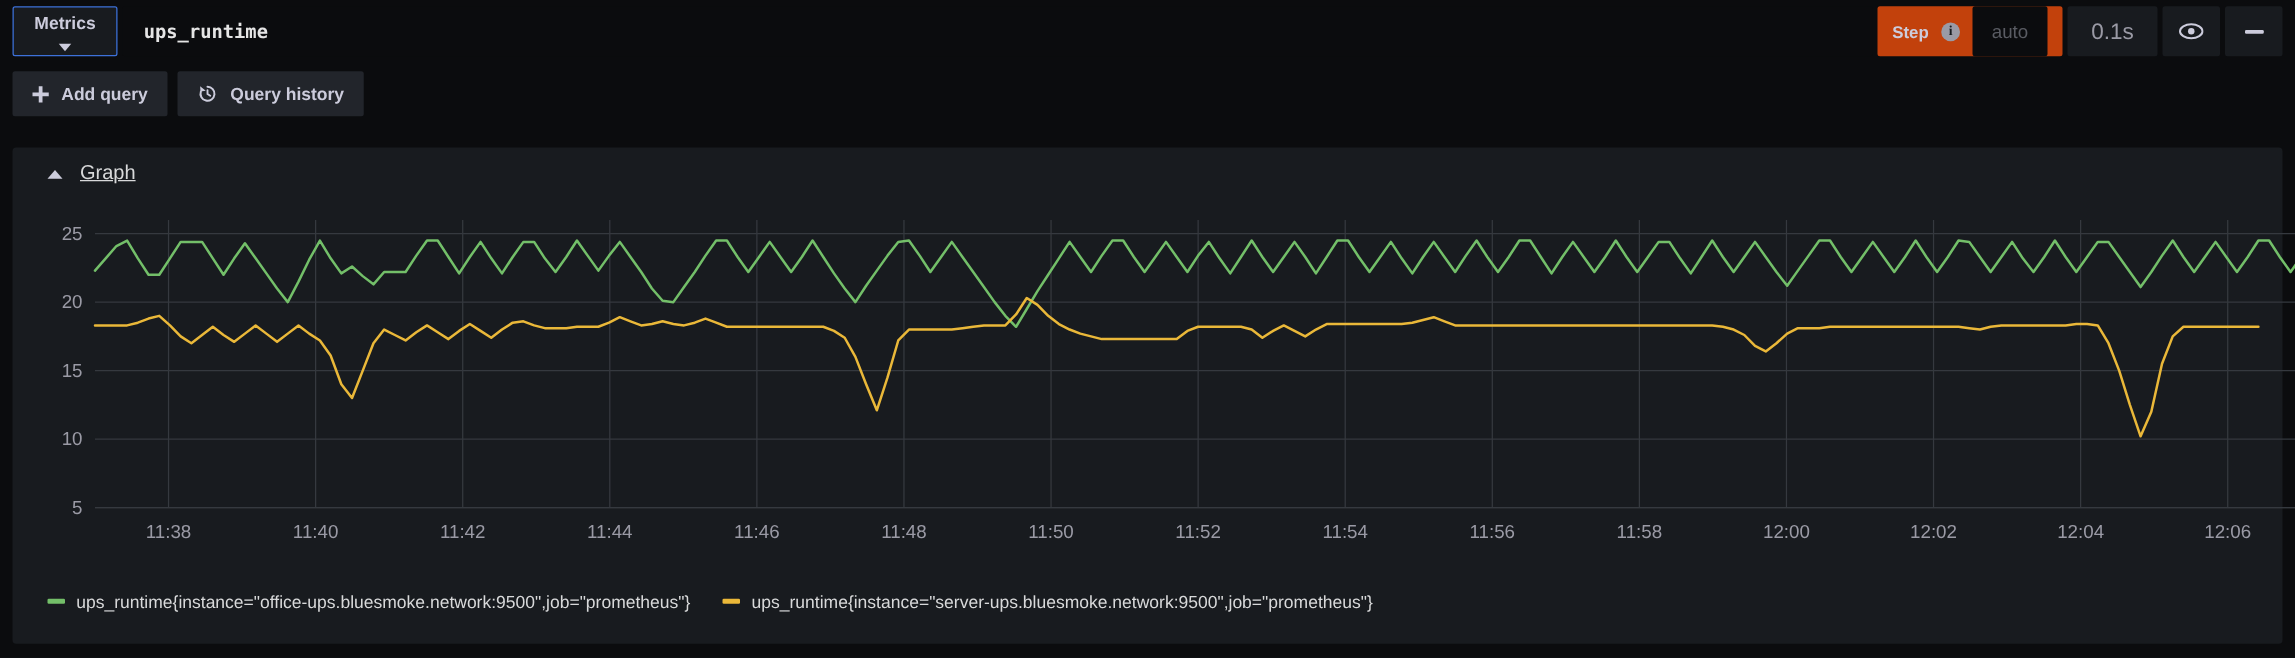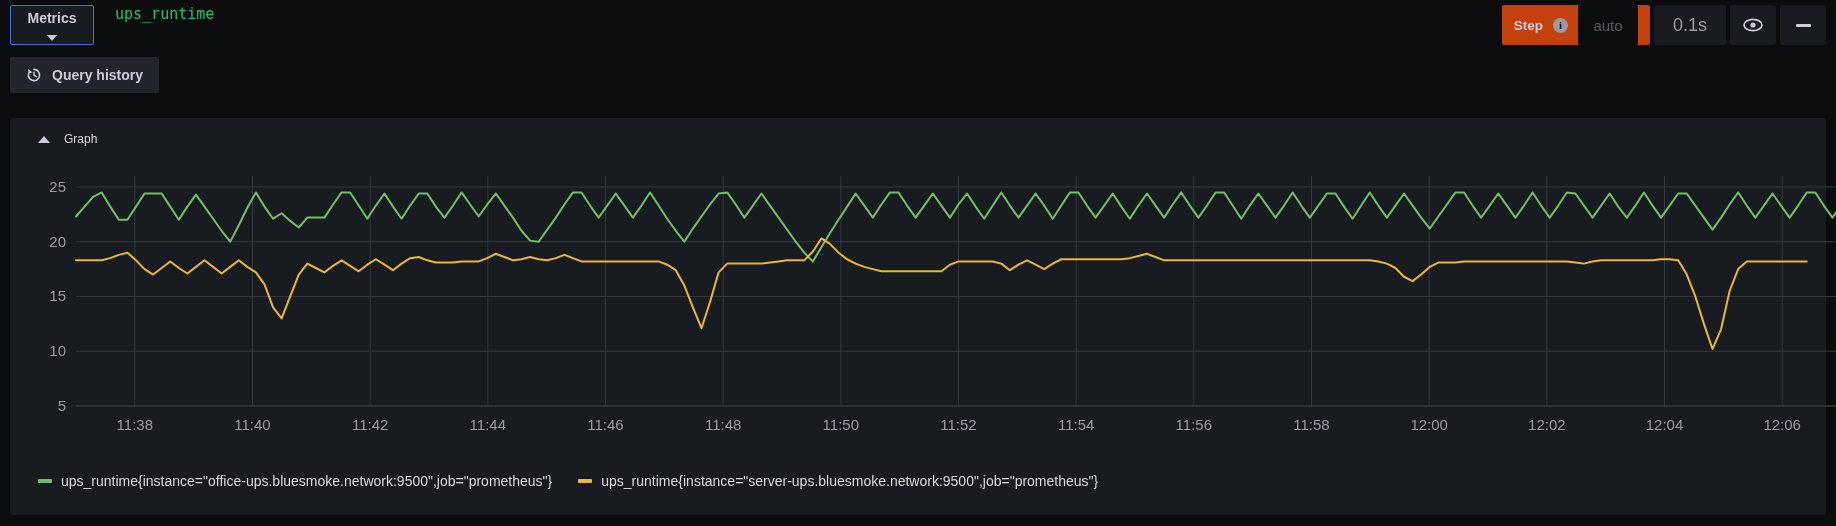--- a/index.html
+++ b/index.html
@@ -46,27 +46,28 @@
     border-left: 5px solid transparent;
     border-right: 5px solid transparent;
     border-top: 6px solid #ccccdc;
   }
   .query-input {
     flex: 1;
     background: #0b0c0e;
     border: none;
     border-radius: 2px;
     display: flex;
-    align-items: flex-start;
+    align-items: center;
     padding-left: 17px;
     font-family: "DejaVu Sans Mono", "Liberation Mono", monospace;
     font-size: 15px;
-    color: #22c55e;
+    color: #e5e5e5;
     cursor: text;
     box-sizing: border-box;
+    font-weight: bold;
   }
   .step-group {
     display: flex;
     align-items: center;
     gap: 10px;
     background: #c2410c;
     border-radius: 2px;
     padding: 0 12px;
     font-size: 13.5px;
     font-weight: bold;
@@ -176,22 +177,23 @@
     box-sizing: border-box;
   }
   .caret-up {
     width: 0; height: 0;
     border-left: 6px solid transparent;
     border-right: 6px solid transparent;
     border-bottom: 7px solid #ccccdc;
     cursor: pointer;
   }
   .panel-title {
-    font-size: 12px;
+    font-size: 16px;
     color: #d8d9da;
+    text-decoration: underline;
   }
 
   .plot-wrap {
     position: relative;
     width: 1816px;
     height: 290px;
     margin-left: 21px;
   }
   .plot-svg { display: block; }
 
@@ -247,20 +249,24 @@
         <circle cx="10" cy="7" r="2.6" fill="#ccccdc"></circle>
       </svg>
     </div>
 
     <div class="icon-btn">
       <span class="minus-glyph"></span>
     </div>
   </div>
 
   <div class="action-row">
+    <div class="action-btn">
+      <span class="plus-glyph"></span>
+      <span>Add query</span>
+    </div>
     <div class="action-btn">
       <svg width="16" height="16" viewBox="0 0 16 16">
         <path d="M8 2.4a5.6 5.6 0 1 1-5.3 3.8" fill="none" stroke="#ccccdc" stroke-width="1.6" stroke-linecap="round"></path>
         <path d="M2.1 1.9 L2.4 6.2 L6.6 5.6 Z" fill="#ccccdc"></path>
         <path d="M8 5.2 V8.2 L10.2 9.6" fill="none" stroke="#ccccdc" stroke-width="1.5" stroke-linecap="round"></path>
       </svg>
       <span>Query history</span>
     </div>
   </div>
 

